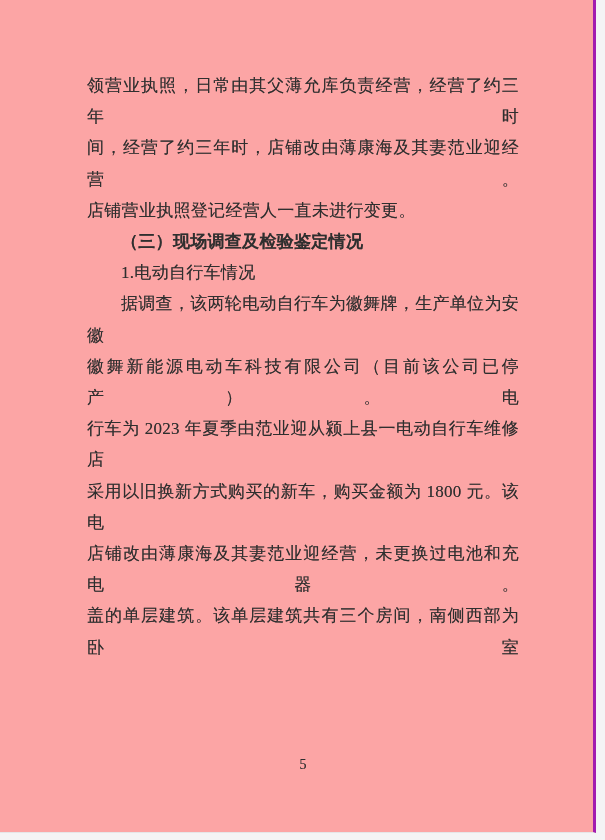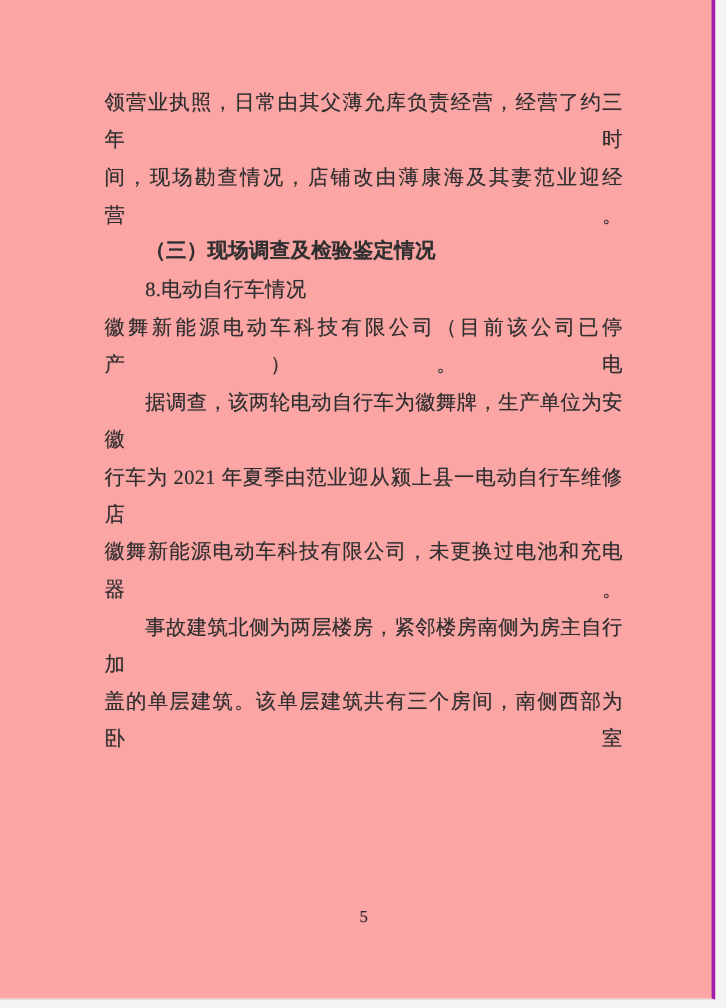--- a/index.html
+++ b/index.html
@@ -37,46 +37,47 @@
     letter-spacing: 0.3px;
     text-shadow: 0 0 0.6px rgba(47,47,47,0.55);
   }
   .ln {
     text-align: justify;
     white-space: normal;
   }
   .ln.fill { text-align-last: justify; }
   .ln.end  { text-align-last: left; }
   .ln.indent { text-indent: 34px; }
-  .ln.bold { font-weight: bold; font-family: Liberation Mono, monospace; }
+  .ln.bold { font-weight: bold; }
   .pagenum {
     position: absolute;
     left: 87px;
     top: 755px;
     width: 432px;
     text-align: center;
     font-size: 14px;
     line-height: 20px;
     color: #2f2f2f;
     text-shadow: 0 0 0.6px rgba(47,47,47,0.55);
   }
 </style>
 </head>
 <body>
 
 <div class="viewport">
   <div class="page">
     <div class="textblock">
       <div class="ln fill">领营业执照，日常由其父薄允库负责经营，经营了约三年时</div>
-      <div class="ln fill">间，现场勘查情况，店铺改由薄康海及其妻范业迎经营。</div>
+      <div class="ln fill">间，经营了约三年时，店铺改由薄康海及其妻范业迎经营。</div>
+      <div class="ln end">店铺营业执照登记经营人一直未进行变更。</div>
       <div class="ln end indent bold">（三）现场调查及检验鉴定情况</div>
-      <div class="ln end indent">8.电动自行车情况</div>
+      <div class="ln end indent">1.电动自行车情况</div>
+      <div class="ln fill indent">据调查，该两轮电动自行车为徽舞牌，生产单位为安徽</div>
       <div class="ln fill">徽舞新能源电动车科技有限公司（目前该公司已停产）。电</div>
-      <div class="ln fill indent">据调查，该两轮电动自行车为徽舞牌，生产单位为安徽</div>
-      <div class="ln fill">行车为 2021 年夏季由范业迎从颍上县一电动自行车维修店</div>
-      <div class="ln fill">徽舞新能源电动车科技有限公司，未更换过电池和充电器。</div>
-      <div class="ln fill indent">事故建筑北侧为两层楼房，紧邻楼房南侧为房主自行加</div>
+      <div class="ln fill">行车为 2023 年夏季由范业迎从颍上县一电动自行车维修店</div>
+      <div class="ln fill">采用以旧换新方式购买的新车，购买金额为 1800 元。该电</div>
+      <div class="ln fill">店铺改由薄康海及其妻范业迎经营，未更换过电池和充电器。</div>
       <div class="ln fill">盖的单层建筑。该单层建筑共有三个房间，南侧西部为卧室</div>
 
     </div>
     <div class="pagenum">5</div>
   </div>
 </div>
 
 </body></html>

